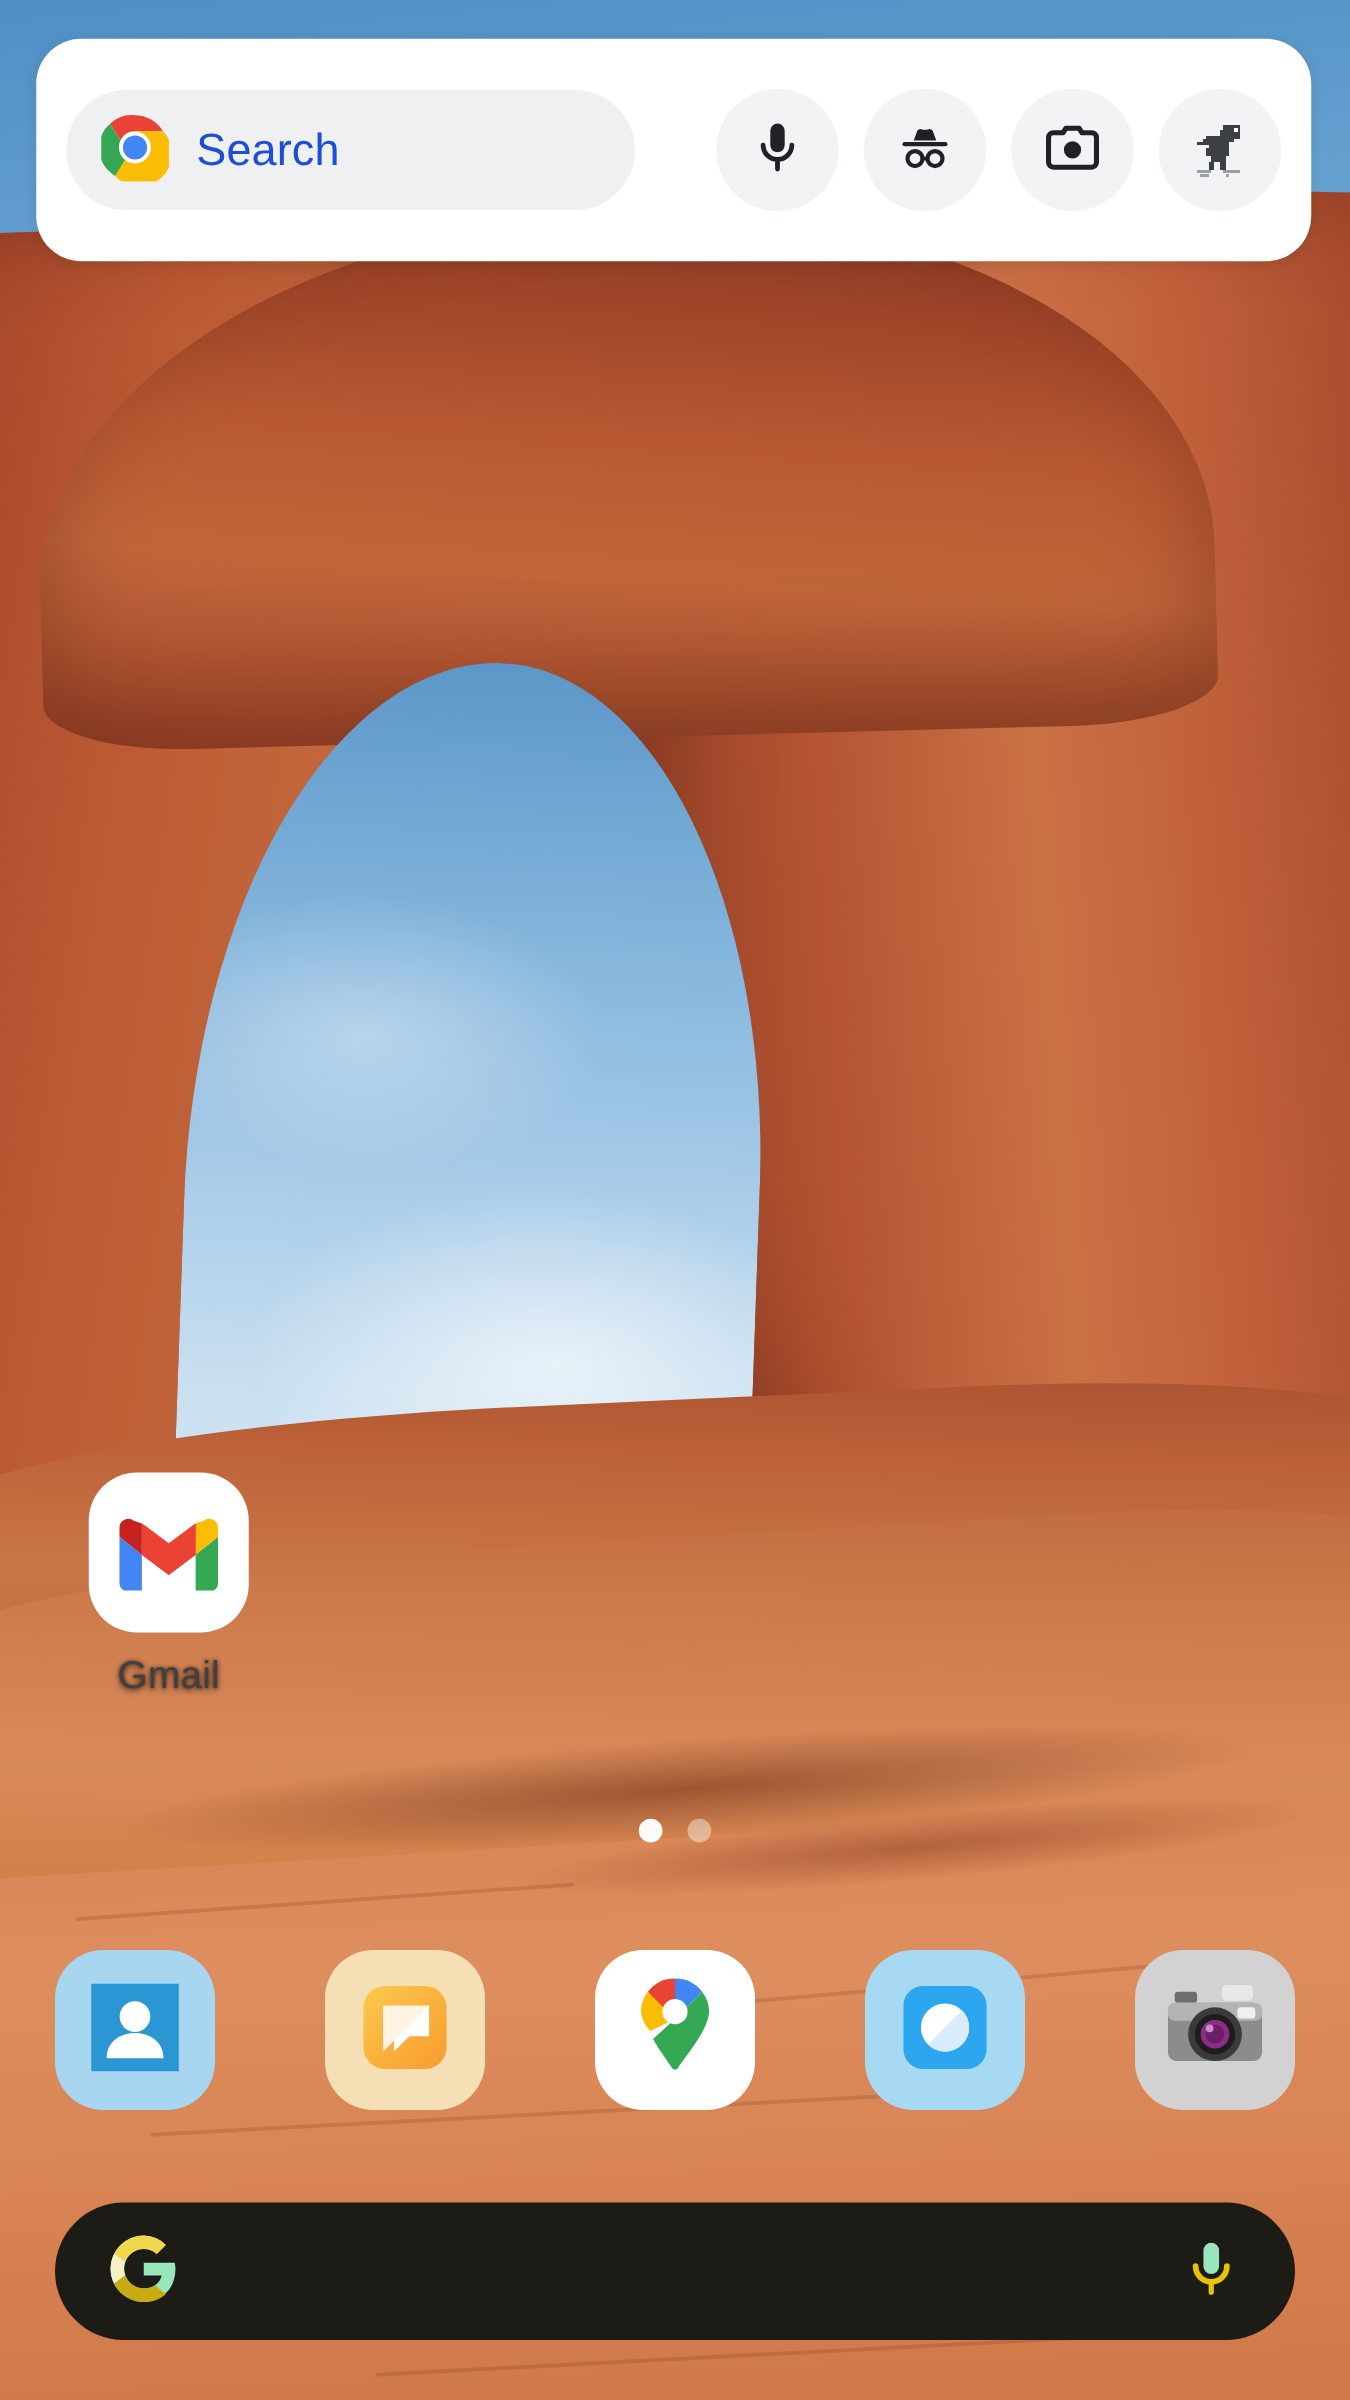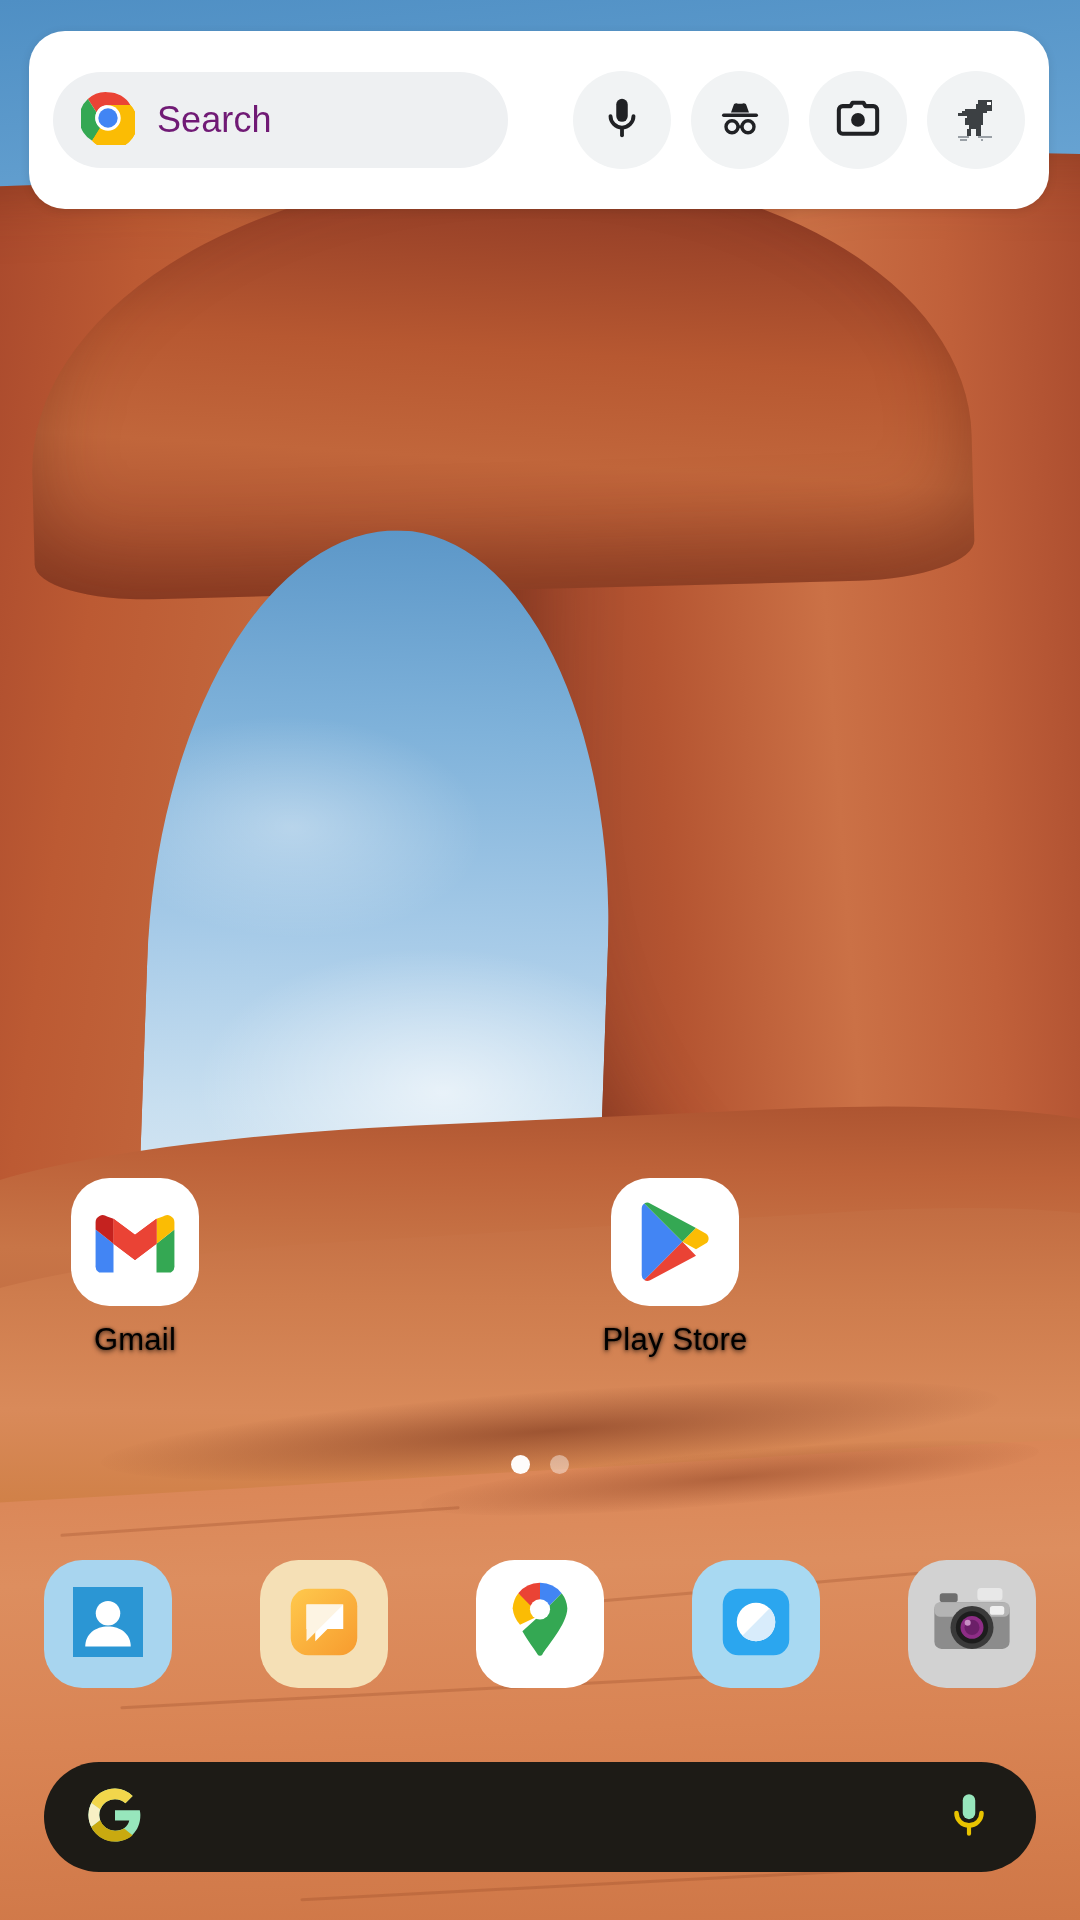--- a/index.html
+++ b/index.html
@@ -94,41 +94,41 @@
     background:#ffffff; border-radius:36px; z-index:5;
     display:flex; align-items:center; padding:0 24px; gap:0;
     box-shadow:0 2px 10px rgba(0,0,0,.10);
   }
   .search-pill {
     flex:0 0 auto; width:455px; height:96px; background:#eef0f2;
     border-radius:48px; display:flex; align-items:center; gap:22px; padding:0 28px;
     cursor:text;
   }
   .search-pill .ph {
-    font-size:36px; color:#701a75; letter-spacing:.1px;
+    font-size:36px; color:#1d4ed8; letter-spacing:.1px;
   }
   .w-btn {
     width:98px; height:98px; border-radius:50%; background:#f1f3f4;
     display:flex; align-items:center; justify-content:center; cursor:pointer;
     flex:0 0 auto;
   }
   .w-gap { flex:1 1 auto; min-width:10px; }
 
   
   #app-grid {
     position:absolute; left:0; top:1178px; width:1080px; z-index:4;
     display:grid; grid-template-columns:repeat(4,1fr); align-items:start;
   }
   .app-cell {
     display:flex; flex-direction:column; align-items:center; gap:16px;
     cursor:pointer;
   }
   .app-icon { width:128px; height:128px; position:relative; }
   .app-label {
-    font-size:31px; color:#000000; letter-spacing:.2px;
+    font-size:31px; color:#404040; letter-spacing:.2px;
     text-shadow:0 2px 5px rgba(0,0,0,.62), 0 0 3px rgba(0,0,0,.5);
     white-space:nowrap;
   }
   .squircle {
     width:128px; height:128px; border-radius:30%;
     display:flex; align-items:center; justify-content:center;
   }
   .sq-white { background:#ffffff; }
 
   
@@ -277,31 +277,20 @@
     </div>
     <div class="app-label">Gmail</div>
   </div>
 
 
   <div class="app-cell">
     <div class="app-icon"></div>
     <div class="app-label"></div>
   </div>
 
-  <div class="app-cell">
-    <div class="app-icon squircle sq-white">
-      <svg width="84" height="84" viewBox="0 0 48 52">
-        <path d="M5 2.2 28.6 25.9 5 49.6a3.6 3.6 0 0 1-1.6-3V5.2c0-1.2.6-2.3 1.6-3z" fill="#4285f4"></path>
-        <path d="M5 2.2a3.5 3.5 0 0 1 3.6-.1L37 17.3l-8.4 8.6z" fill="#34a853"></path>
-        <path d="M5 49.6l23.6-23.7 8.4 8.6L8.6 49.7a3.5 3.5 0 0 1-3.6-.1z" fill="#ea4335"></path>
-        <path d="M37 17.3l6 3.4c2.4 1.4 2.4 4.9 0 6.3l-6 3.5-8.4-4.6z" fill="#fbbc04"></path>
-      </svg>
-    </div>
-    <div class="app-label">Play Store</div>
-  </div>
 </div>
 
 <div id="page-dots">
   <div class="dot on"></div>
   <div class="dot off"></div>
 </div>
 
 <div id="dock">
 
   <div class="dock-icon squircle" style="background:#a8d5ef;">

